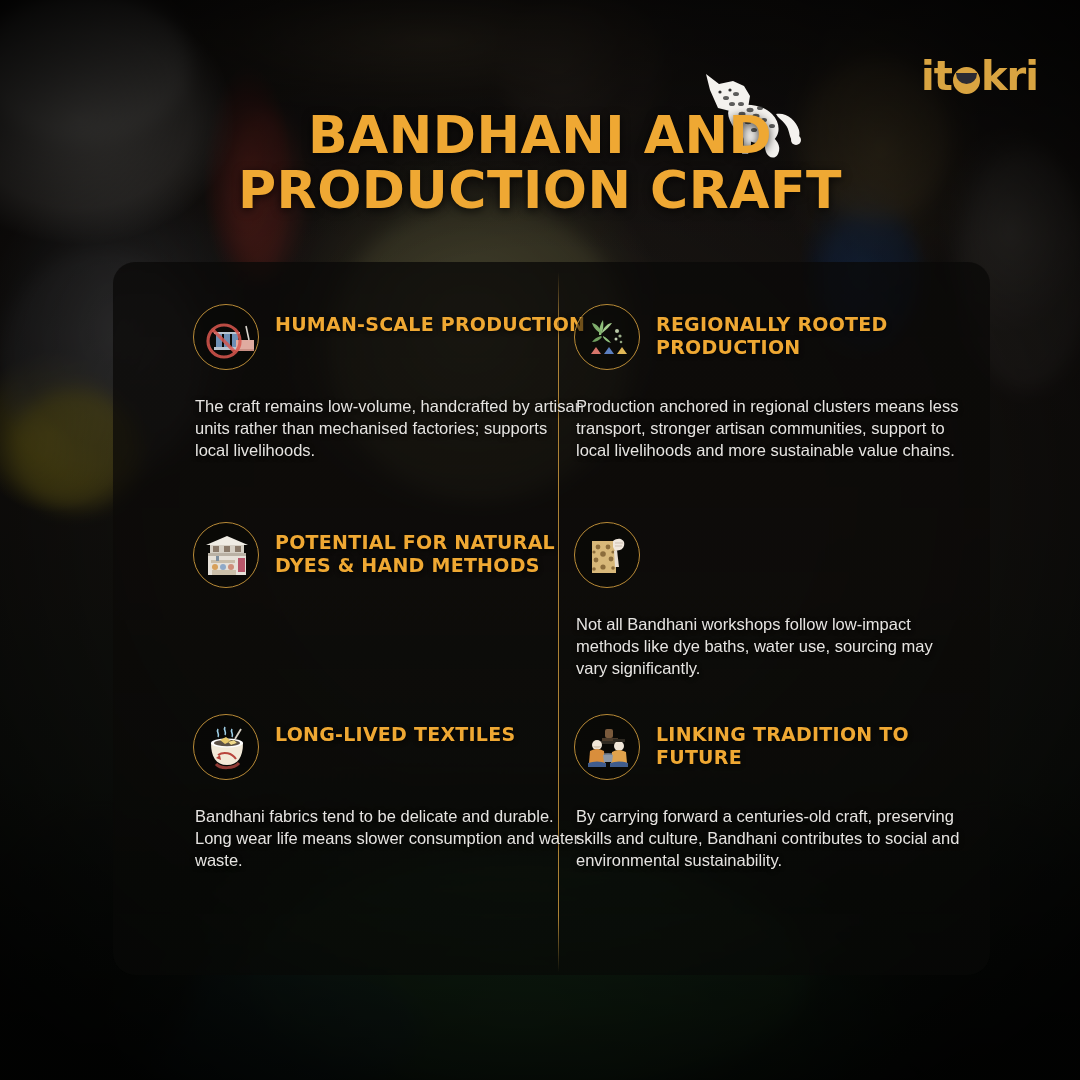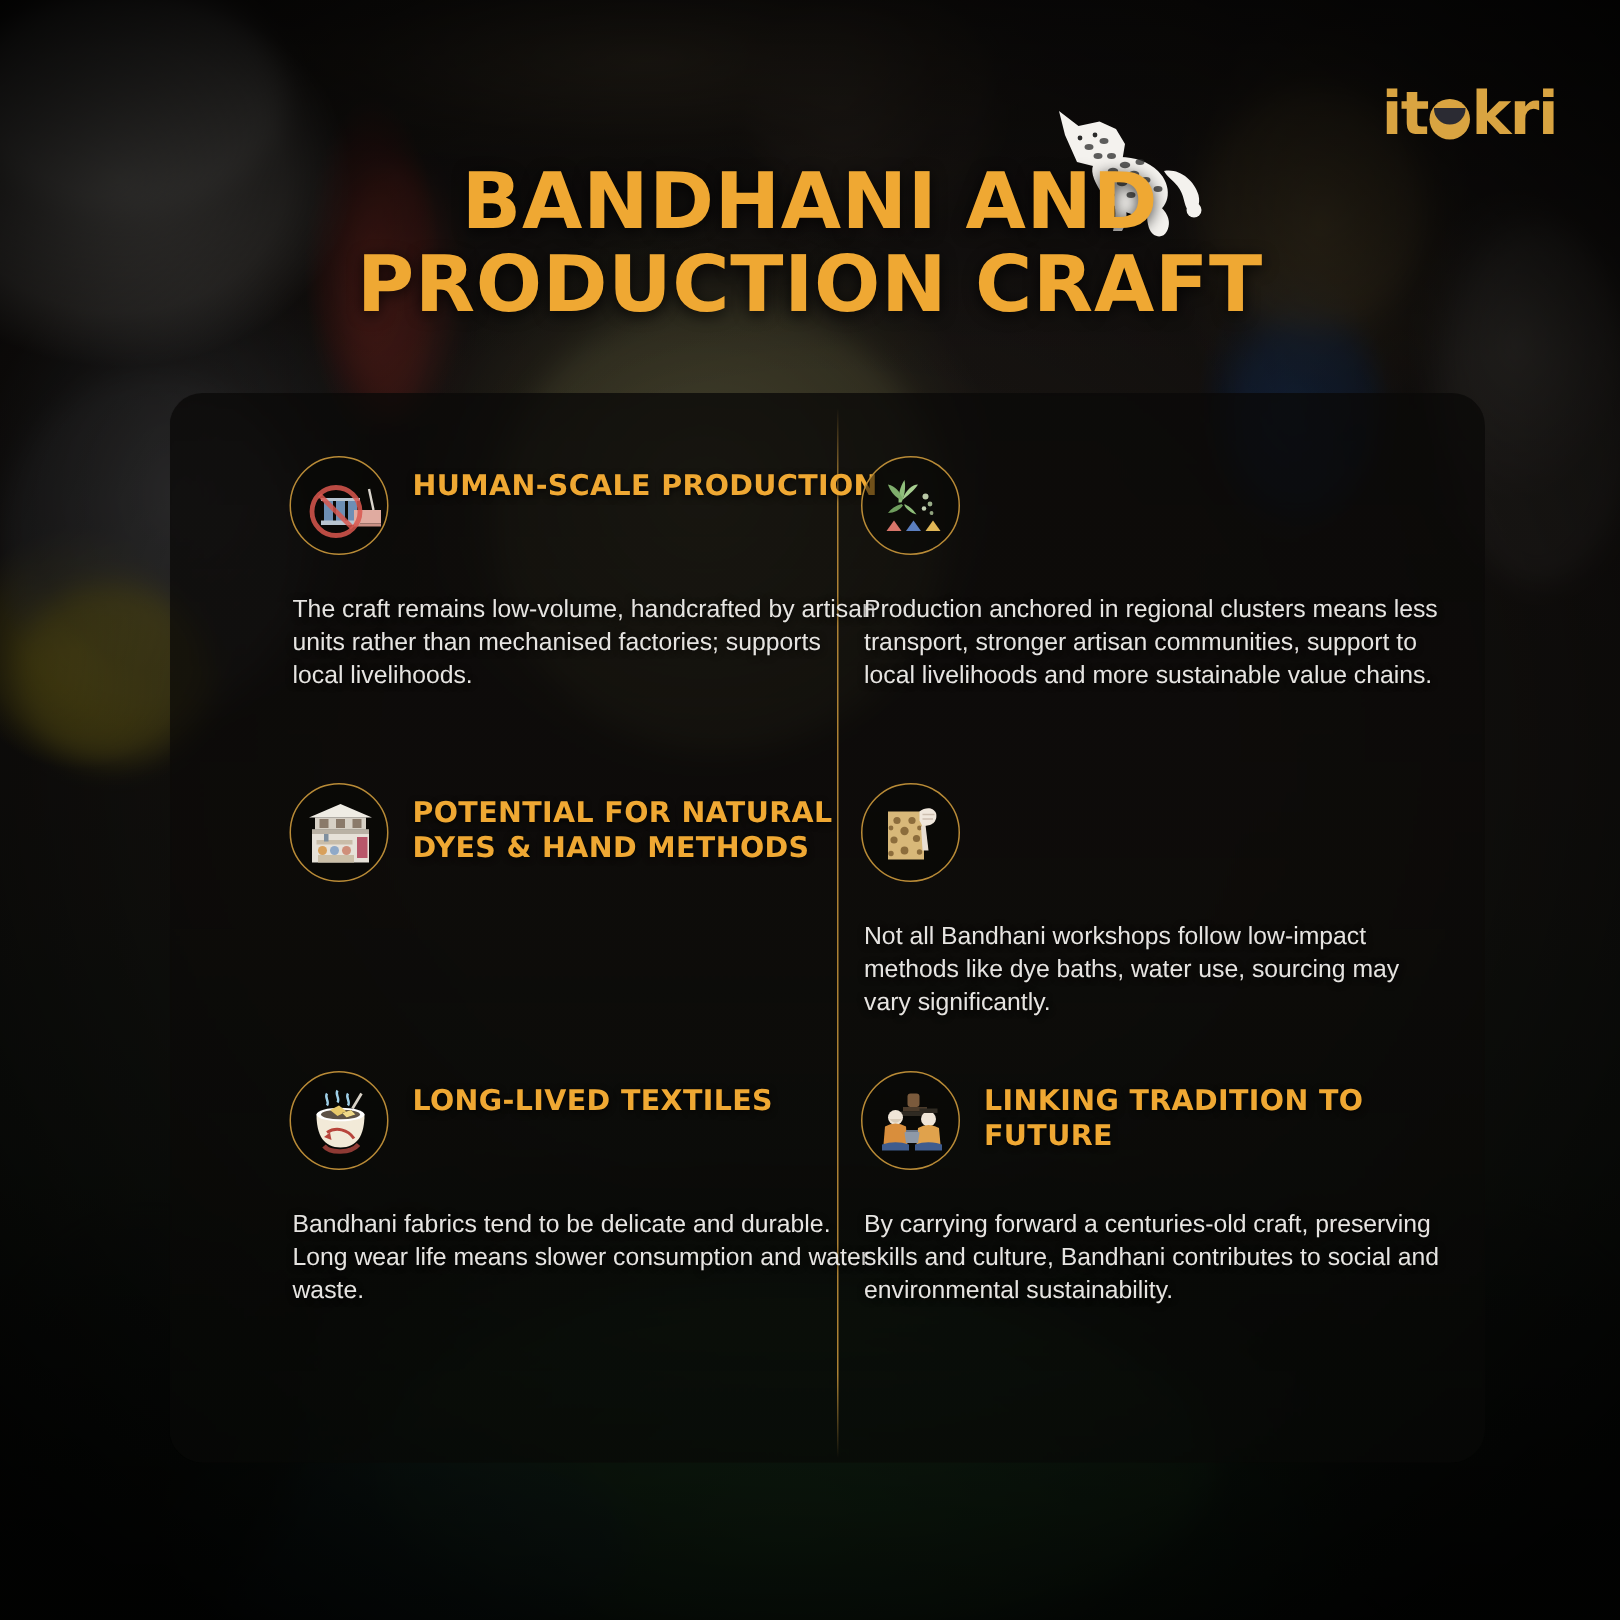--- a/index.html
+++ b/index.html
@@ -245,20 +245,21 @@
               <circle cx="42" cy="26" r="2" fill="#b9c8a6"></circle>
               <circle cx="45" cy="31" r="1.6" fill="#9aae89"></circle>
               <circle cx="41" cy="34" r="1.5" fill="#c3d0b2"></circle>
               <circle cx="46" cy="37" r="1.3" fill="#8fa37d"></circle>
               <path d="M16 49 l5-7 l5 7 Z" fill="#d8756a"></path>
               <path d="M29 49 l5-7 l5 7 Z" fill="#5b7fc0"></path>
               <path d="M42 49 l5-7 l5 7 Z" fill="#e0b756"></path>
             </g>
           </svg>
         </div>
+        <div class="card-title">REGIONALLY ROOTED PRODUCTION</div>
       </div>
       <div class="card-body">Production anchored in regional clusters means less transport, stronger artisan communities, support to local livelihoods and more sustainable value chains.</div>
     </div>
 
     <div class="card col-l row-2">
       <div class="card-head">
         <div class="icon-circle">
           <svg width="66" height="66" viewBox="0 0 66 66">
             <g>
               <rect x="14" y="30" width="38" height="22" fill="#e6e1d8"></rect>

